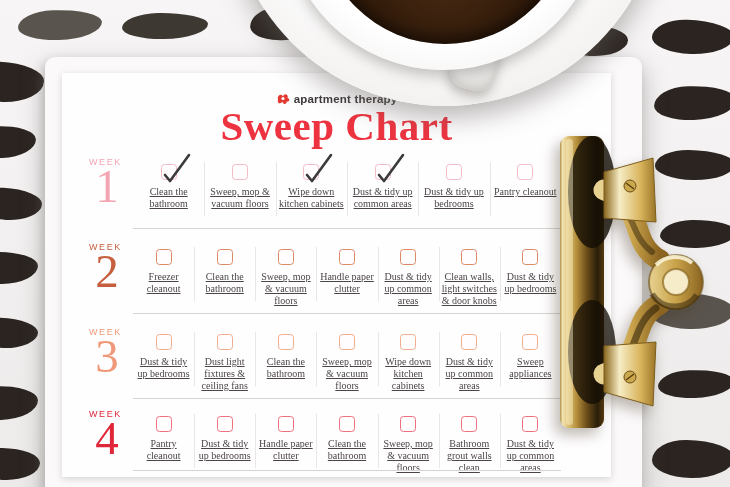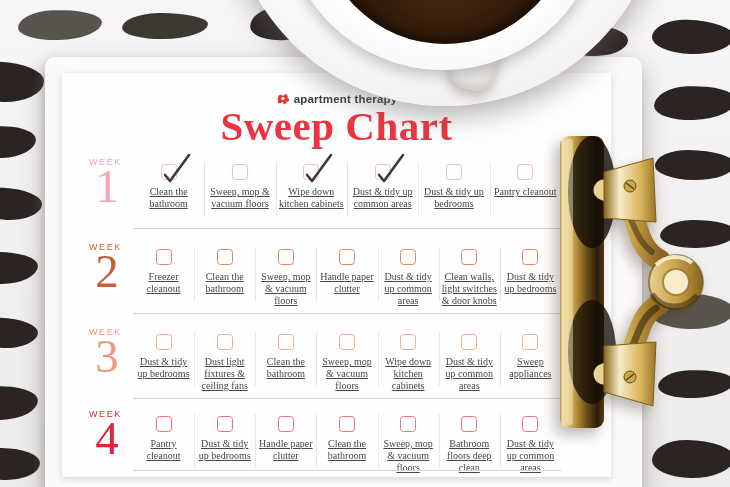--- a/index.html
+++ b/index.html
@@ -271,21 +271,21 @@
               <div class="clabel">Clean the bathroom</div>
             </div>
             <div class="chore">
               <div class="vsep"></div>
               <span class="cbox" style="border-color: rgb(238, 111, 126);"></span>
               <div class="clabel">Sweep, mop &amp; vacuum floors</div>
             </div>
             <div class="chore">
               <div class="vsep"></div>
               <span class="cbox" style="border-color: rgb(238, 111, 126);"></span>
-              <div class="clabel">Bathroom floors deep clean</div>
+              <div class="clabel">Bathroom grout walls clean</div>
             </div>
             <div class="chore">
               <div class="vsep"></div>
               <span class="cbox" style="border-color: rgb(238, 111, 126);"></span>
               <div class="clabel">Dust &amp; tidy up common areas</div>
             </div>
           </div>
     <div class="hline"></div>
   </div>
       </div>

